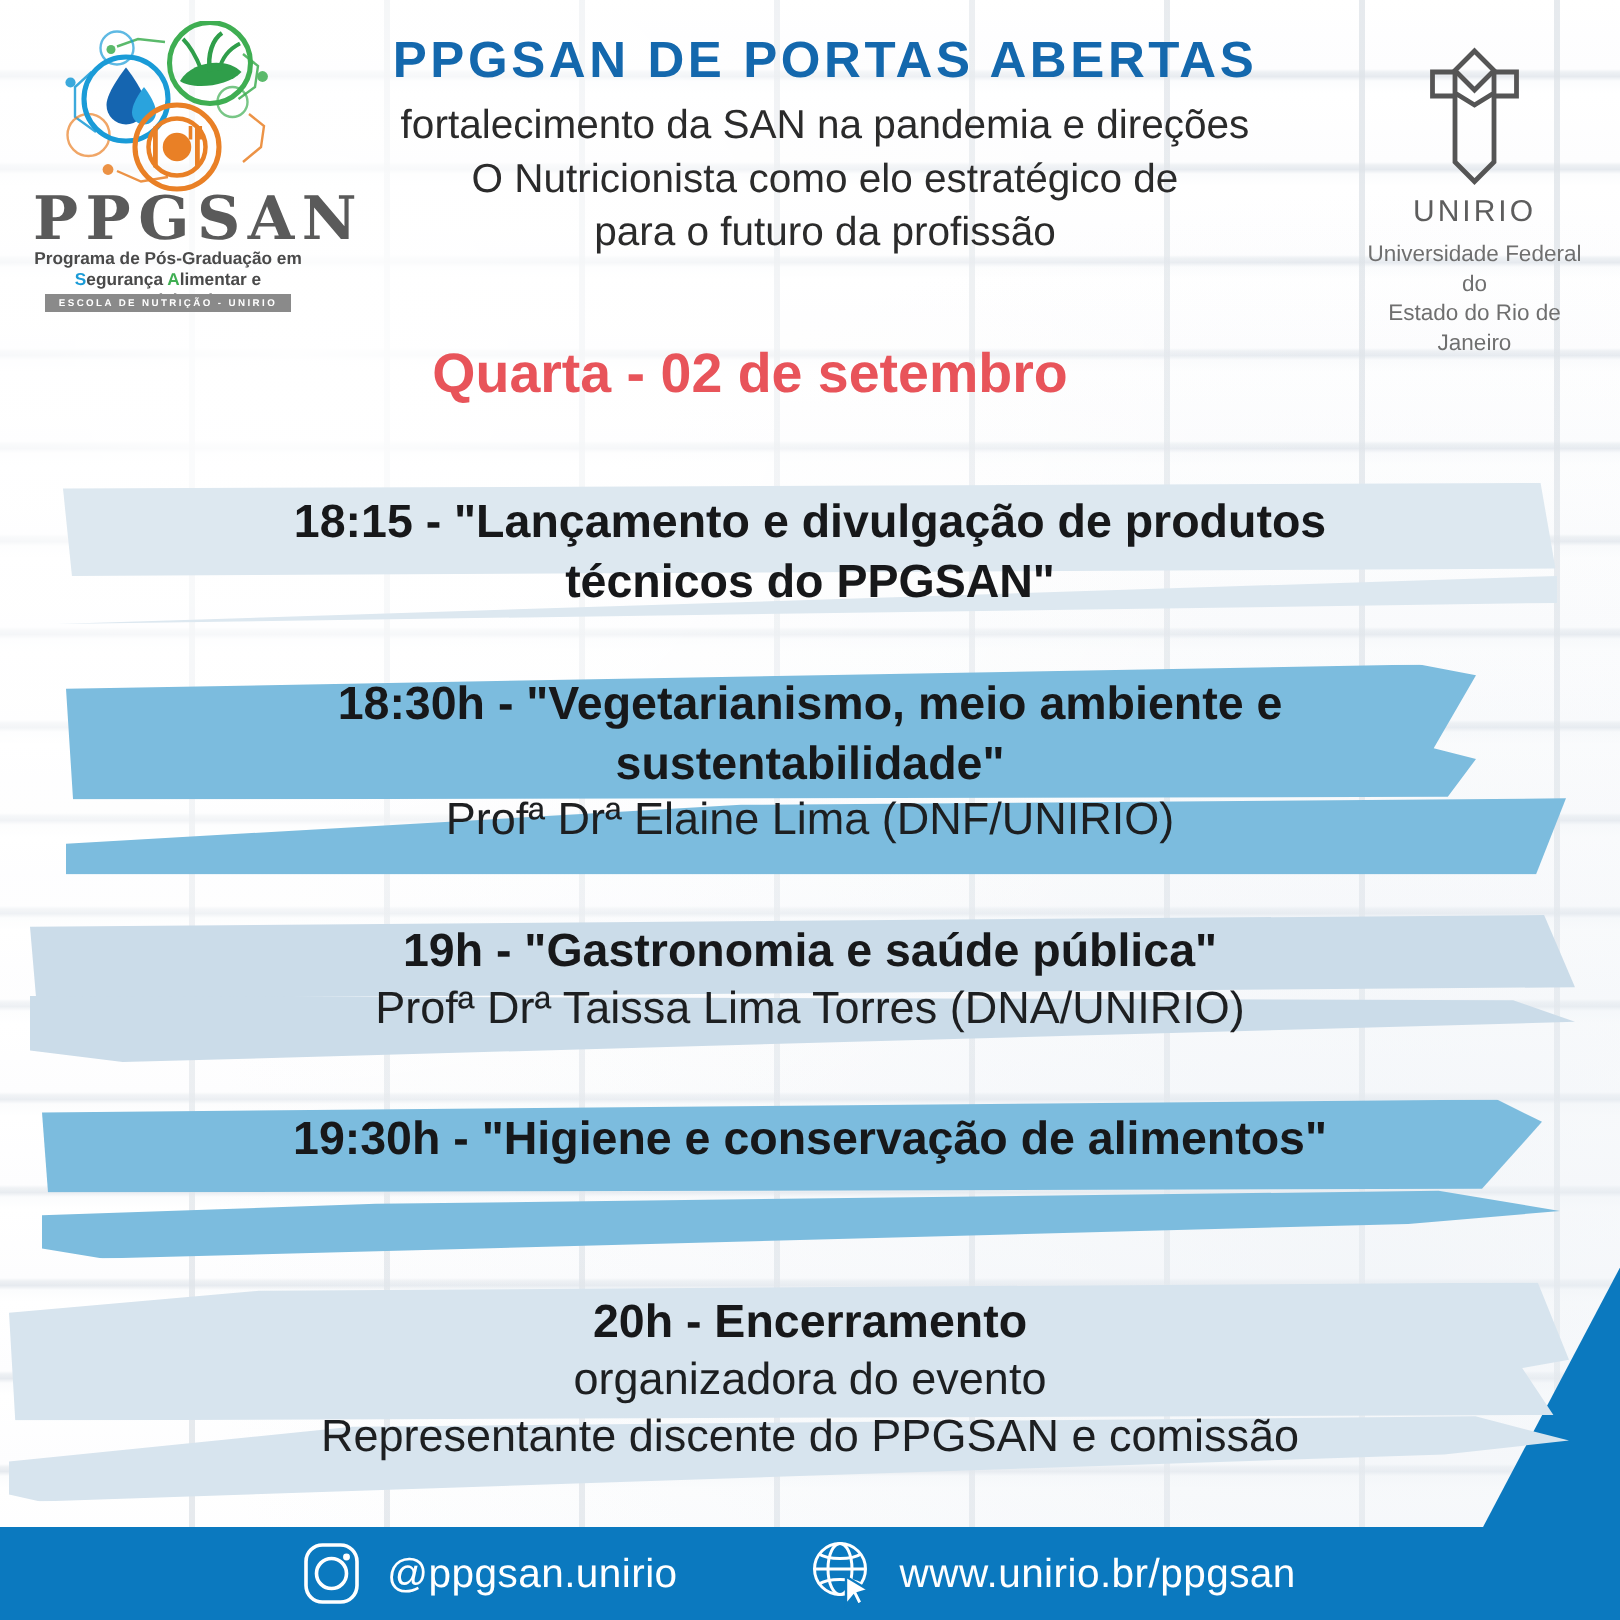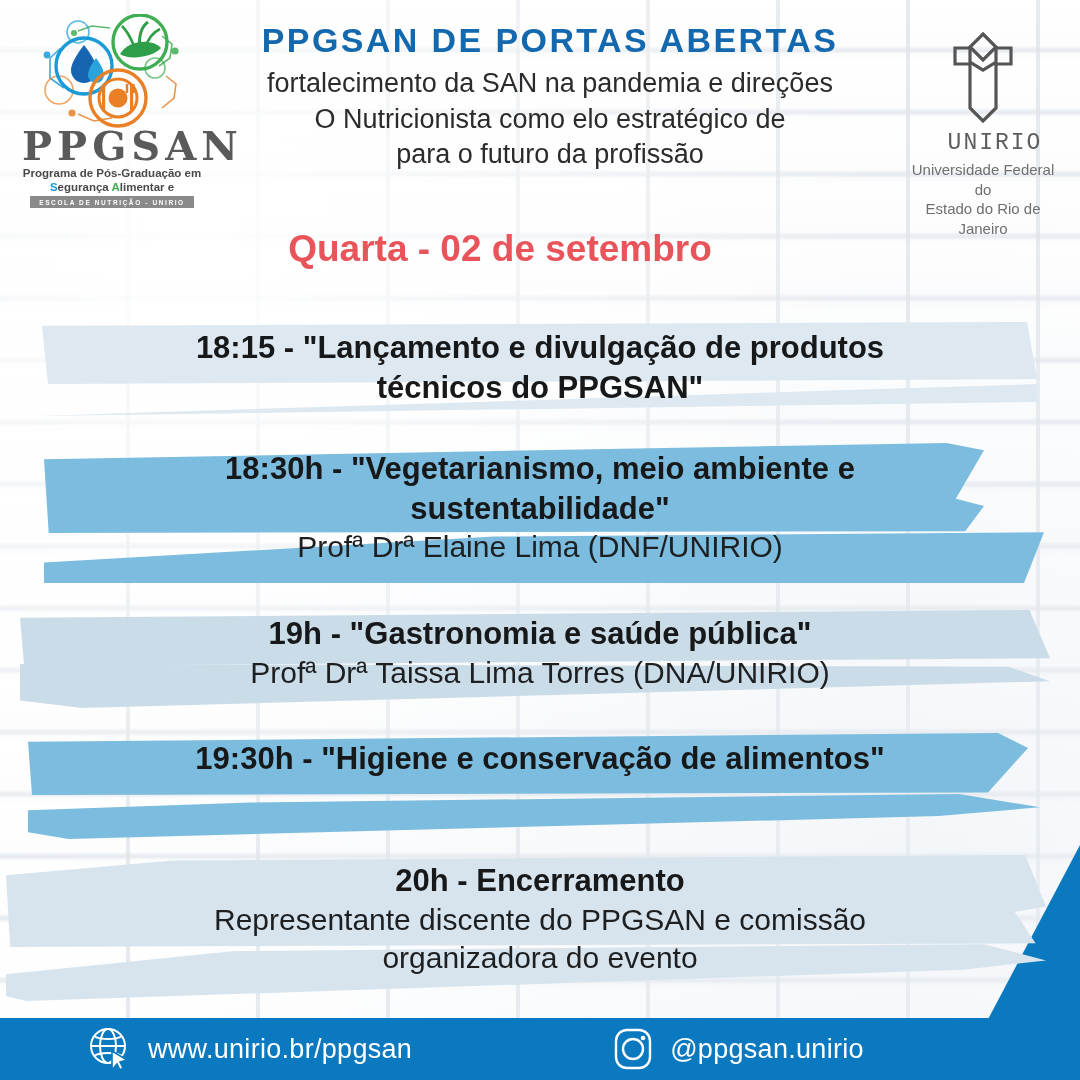--- a/index.html
+++ b/index.html
@@ -80,22 +80,22 @@
   }
   .logo-bar span{
     font-family:"Liberation Sans", sans-serif;
     font-size:6.5px; letter-spacing:1.6px; color:#fff; font-weight:700;
     white-space:nowrap;
   }
 
   
   .logo-unirio{ position:absolute; right:22px; top:22px; width:150px; height:170px; }
   .unirio-word{
-    position:absolute; left:12px; top:108px; width:150px; text-align:center;
-    font-family:Liberation Mono, monospace; font-size:23px; letter-spacing:2px;
+    position:absolute; left:0; top:108px; width:150px; text-align:center;
+    font-family:Liberation Sans, sans-serif; font-size:20px; letter-spacing:2px;
     color:#5d5d5d; font-weight:400;
   }
   .unirio-sub{
     position:absolute; left:0; top:138px; width:150px; text-align:center;
     font-family:"Liberation Sans", sans-serif; font-size:15px; color:#6f6f6f; line-height:1.3;
   }
 
   
   .main-title{
     position:absolute; left:200px; top:22px; width:700px; text-align:center;
@@ -276,48 +276,48 @@
       </div>
     </div>
 
     <div class="event" style="top:855px; height:150px;">
       <div class="band" style="left:6px; top:0; width:1040px; height:92px; background:#D7E4EE;
                   clip-path:polygon(0% 22%, 16% 6%, 98% 0%, 100% 56%, 97% 62%, 99% 96%, 0.4% 100%);"></div>
       <div class="band" style="left:6px; top:88px; width:1040px; height:58px; background:#D7E4EE;
                   clip-path:polygon(0% 54%, 22% 14%, 94% 2%, 100% 30%, 92% 46%, 2% 100%, 0% 92%);"></div>
       <div class="evt-text" style="padding-top:6px;">
         <div class="evt-title">20h - Encerramento</div>
+        <div class="evt-speaker">organizadora do evento</div>
         <div class="evt-speaker">Representante discente do PPGSAN e comissão</div>
-        <div class="evt-speaker">organizadora do evento</div>
       </div>
     </div>
   </div>
 
   <div class="footer">
+    <div class="footer-item ig">
+      <span>
+        <svg width="42" height="46" viewBox="0 0 42 46">
+          <rect x="4" y="4" width="34" height="38" rx="11" ry="11" fill="none" stroke="#ffffff" stroke-width="2.4"></rect>
+          <circle cx="21" cy="23" r="10" fill="none" stroke="#ffffff" stroke-width="2.4"></circle>
+          <circle cx="31" cy="12" r="2.3" fill="#ffffff"></circle>
+        </svg>
+      </span>
+      <span class="footer-label">@ppgsan.unirio</span>
+    </div>
+
     <div class="footer-item web">
       <span>
         <svg width="44" height="48" viewBox="0 0 44 48">
           <g fill="none" stroke="#ffffff" stroke-width="2">
             <circle cx="20" cy="21" r="17"></circle>
             <ellipse cx="20" cy="21" rx="8" ry="17"></ellipse>
             <line x1="3" y1="21" x2="37" y2="21"></line>
             <path d="M6 11 C12 15 28 15 34 11"></path>
             <path d="M6 31 C12 27 28 27 34 31"></path>
           </g>
           <path d="M24 26 L24 45 L29 39 L32 45 L35 43 L32 37 L39 35 Z" fill="#ffffff" stroke="#0B79BF" stroke-width="1.6"></path>
         </svg>
       </span>
       <span class="footer-label">www.unirio.br/ppgsan</span>
     </div>
-
-    <div class="footer-item ig">
-      <span>
-        <svg width="42" height="46" viewBox="0 0 42 46">
-          <rect x="4" y="4" width="34" height="38" rx="11" ry="11" fill="none" stroke="#ffffff" stroke-width="2.4"></rect>
-          <circle cx="21" cy="23" r="10" fill="none" stroke="#ffffff" stroke-width="2.4"></circle>
-          <circle cx="31" cy="12" r="2.3" fill="#ffffff"></circle>
-        </svg>
-      </span>
-      <span class="footer-label">@ppgsan.unirio</span>
-    </div>
   </div>
 
 </div>
 
 </body></html>

